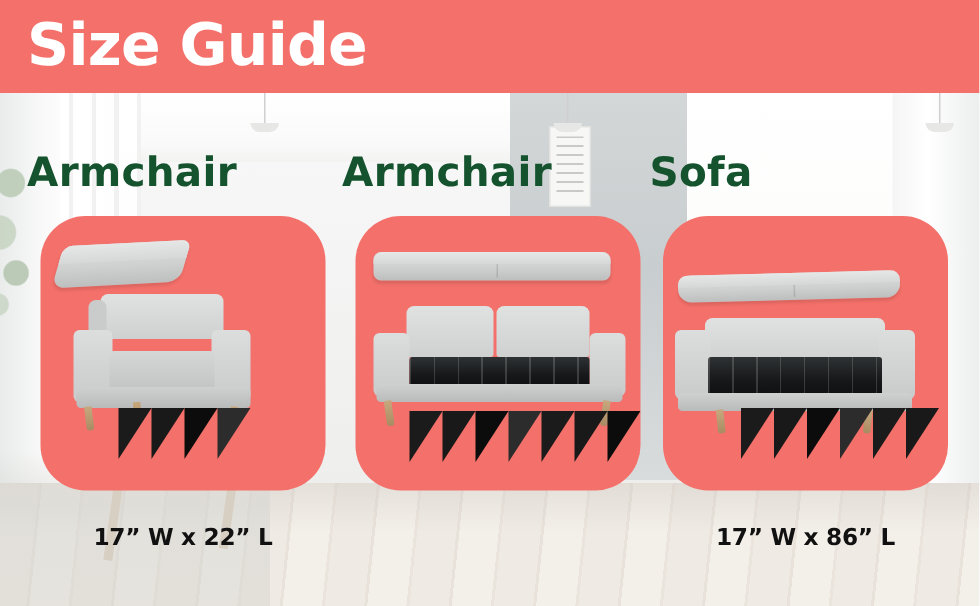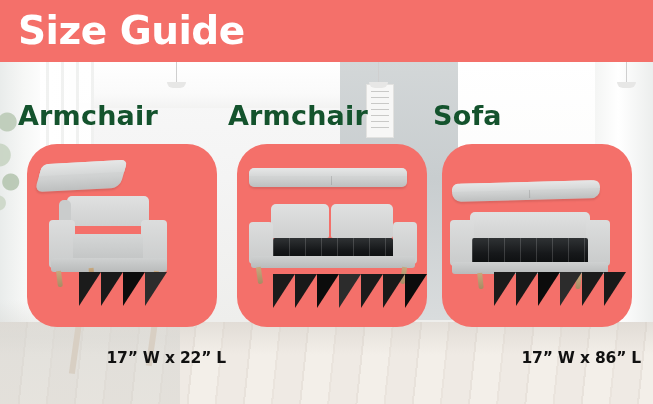--- a/index.html
+++ b/index.html
@@ -196,21 +196,21 @@
     width: 190px;
     height: 183px;
     background: #f4706a;
     border-radius: 30px;
     overflow: hidden;
   }
   .col-2 .card, .col-3 .card { width: 190px; }
 
   .caption {
     margin-top: 22px;
-    text-align: right;
+    text-align: center;
     font-size: 15.5px;
     font-weight: 700;
     color: #111111;
     font-family: "DejaVu Sans", sans-serif;
     letter-spacing: -0.2px;
   }
 
   
   .art { position: absolute; inset: 0; }
 

